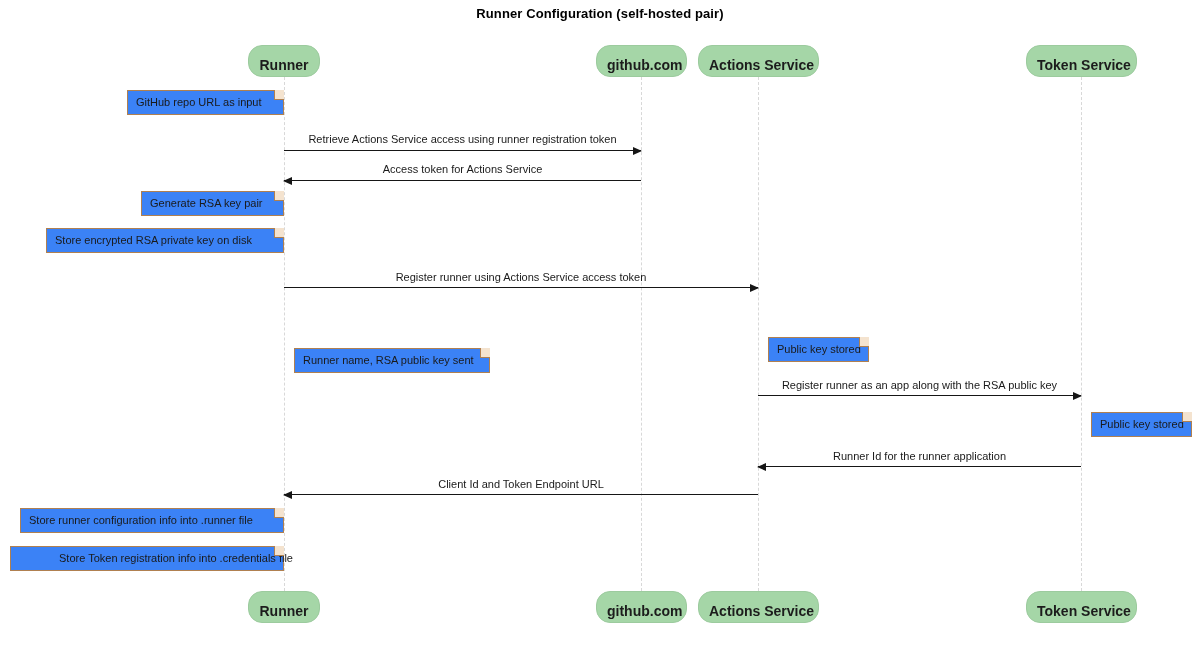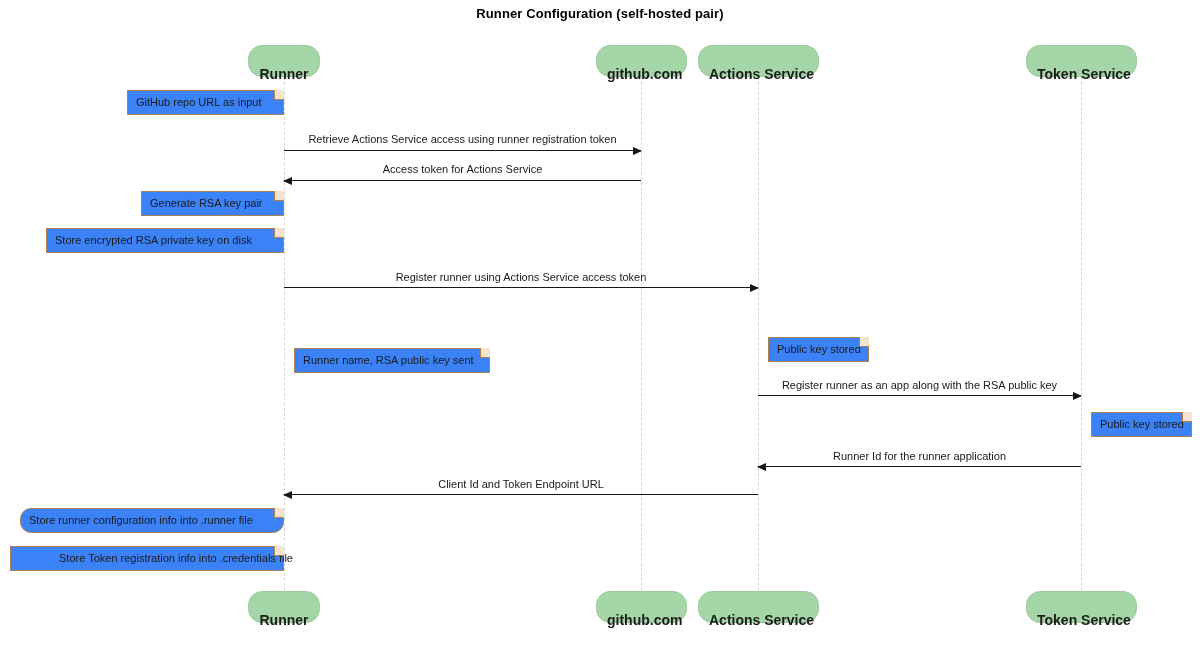--- a/index.html
+++ b/index.html
@@ -43,21 +43,21 @@
     height: 32px;
     line-height: 30px;
     background: #a5d6a7;
     border: 1px solid #9ccb9e;
     border-radius: 14px;
     text-align: center;
     font-size: 14px;
     font-weight: bold;
     color: #1c1c1c;
     white-space: nowrap;
-    padding: 13px 10px;
+    padding: 4px 10px;
   }
   
   .note {
     position: absolute;
     box-sizing: border-box;
     background: #3b82f6;
     border: 1px solid #b08050;
     font-size: 11px;
     color: #1a1a1a;
     white-space: nowrap;
@@ -154,17 +154,17 @@
       </div>
       <div class="msg-label" style="left: 284px; top: 478px; width: 474px;">Client Id and Token Endpoint URL</div>
     </div>
   <div id="notes-layer">
       <div class="note" style="left: 127px; top: 90px; width: 157px;"><span class="fold"></span><span>GitHub repo URL as input</span></div>
       <div class="note" style="left: 141px; top: 191px; width: 143px;"><span class="fold"></span><span>Generate RSA key pair</span></div>
       <div class="note" style="left: 46px; top: 228px; width: 238px;"><span class="fold"></span><span>Store encrypted RSA private key on disk</span></div>
       <div class="note" style="left: 294px; top: 300px; width: 196px; margin-top: 48px;"><span class="fold"></span><span>Runner name, RSA public key sent</span></div>
       <div class="note" style="left: 768px; top: 337px; width: 101px;"><span class="fold"></span><span>Public key stored</span></div>
       <div class="note" style="left: 1091px; top: 412px; width: 101px;"><span class="fold"></span><span>Public key stored</span></div>
-      <div class="note" style="left: 20px; top: 508px; width: 264px; border-radius: 11px;"><span class="fold"></span><span>Store runner configuration info into .runner file</span></div>
+      <div class="note" style="left: 20px; top: 508px; width: 264px;"><span class="fold"></span><span>Store runner configuration info into .runner file</span></div>
       <div class="note" style="left: 10px; top: 546px; width: 274px; padding-left: 48px;"><span class="fold"></span><span>Store Token registration info into .credentials file</span></div>
     </div>
 
 </div>
 
 </body></html>

